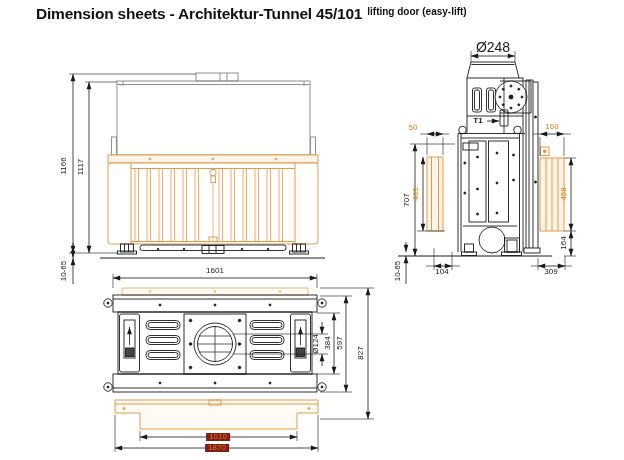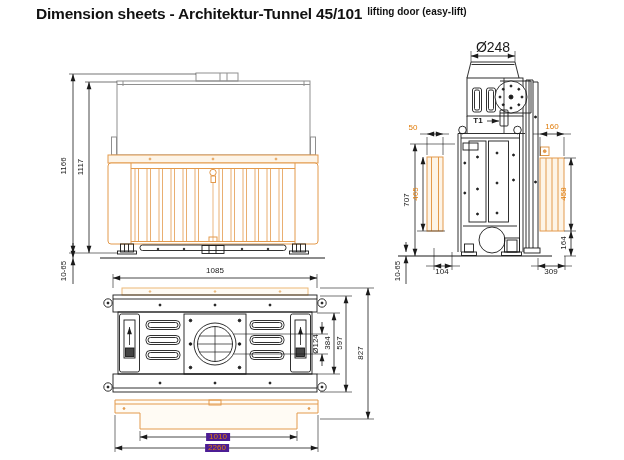--- a/index.html
+++ b/index.html
@@ -6,21 +6,21 @@
   .sheet{position:relative;width:624px;height:460px;background:#fff;
          font-family:"Liberation Sans",sans-serif;overflow:hidden;}
   .title{position:absolute;left:36px;top:5px;display:flex;align-items:flex-start;gap:5px;color:#111;}
   .title .main{font-size:15.5px;font-weight:700;letter-spacing:-0.2px;}
   .title .qual{font-size:10px;font-weight:700;margin-top:1px;}
   svg.draw{position:absolute;left:0;top:0;}
   .lbl{position:absolute;font-size:8px;line-height:1;color:#1a1a1a;white-space:nowrap;
        transform:translate(-50%,-50%);}
   .lbl.rot{transform:translate(-50%,-50%) rotate(-90deg);}
   .lbl.orange{color:#E07C0A;}
-  .lbl.bg{background:#4c1d95;padding:0 3px;}
+  .lbl.bg{background:#7f1d1d;padding:0 3px;}
   .lbl.bold{font-weight:700;}
   .lbl.big{font-size:14px;}
 </style>
 </head>
 <body>
 
 <div class="sheet">
 
   <div class="title">
     <span class="main">Dimension sheets - Architektur-Tunnel 45/101</span>
@@ -282,21 +282,21 @@
   <span class="lbl orange" style="left:413px;top:128px">50</span>
   <span class="lbl orange" style="left:552px;top:127px">160</span>
   <span class="lbl rot" style="left:407px;top:200px">707</span>
   <span class="lbl rot orange" style="left:416px;top:194px">465</span>
   <span class="lbl rot orange" style="left:564px;top:194px">458</span>
   <span class="lbl rot" style="left:564px;top:243px">164</span>
   <span class="lbl" style="left:442px;top:272px">104</span>
   <span class="lbl" style="left:551px;top:272px">309</span>
   <span class="lbl rot" style="left:398px;top:271px">10-65</span>
 
-  <span class="lbl" style="left:215px;top:271px">1085</span>
+  <span class="lbl" style="left:215px;top:271px">1601</span>
   <span class="lbl rot" style="left:316px;top:344px">Ø124</span>
   <span class="lbl rot" style="left:328px;top:343px">384</span>
   <span class="lbl rot" style="left:340px;top:343px">597</span>
   <span class="lbl rot" style="left:361px;top:353px">827</span>
   <span class="lbl orange bg" style="left:218px;top:437px">1010</span>
-  <span class="lbl orange bg" style="left:217px;top:448px">2260</span>
+  <span class="lbl orange bg" style="left:217px;top:448px">1870</span>
 
 </div>
 
 </body></html>

